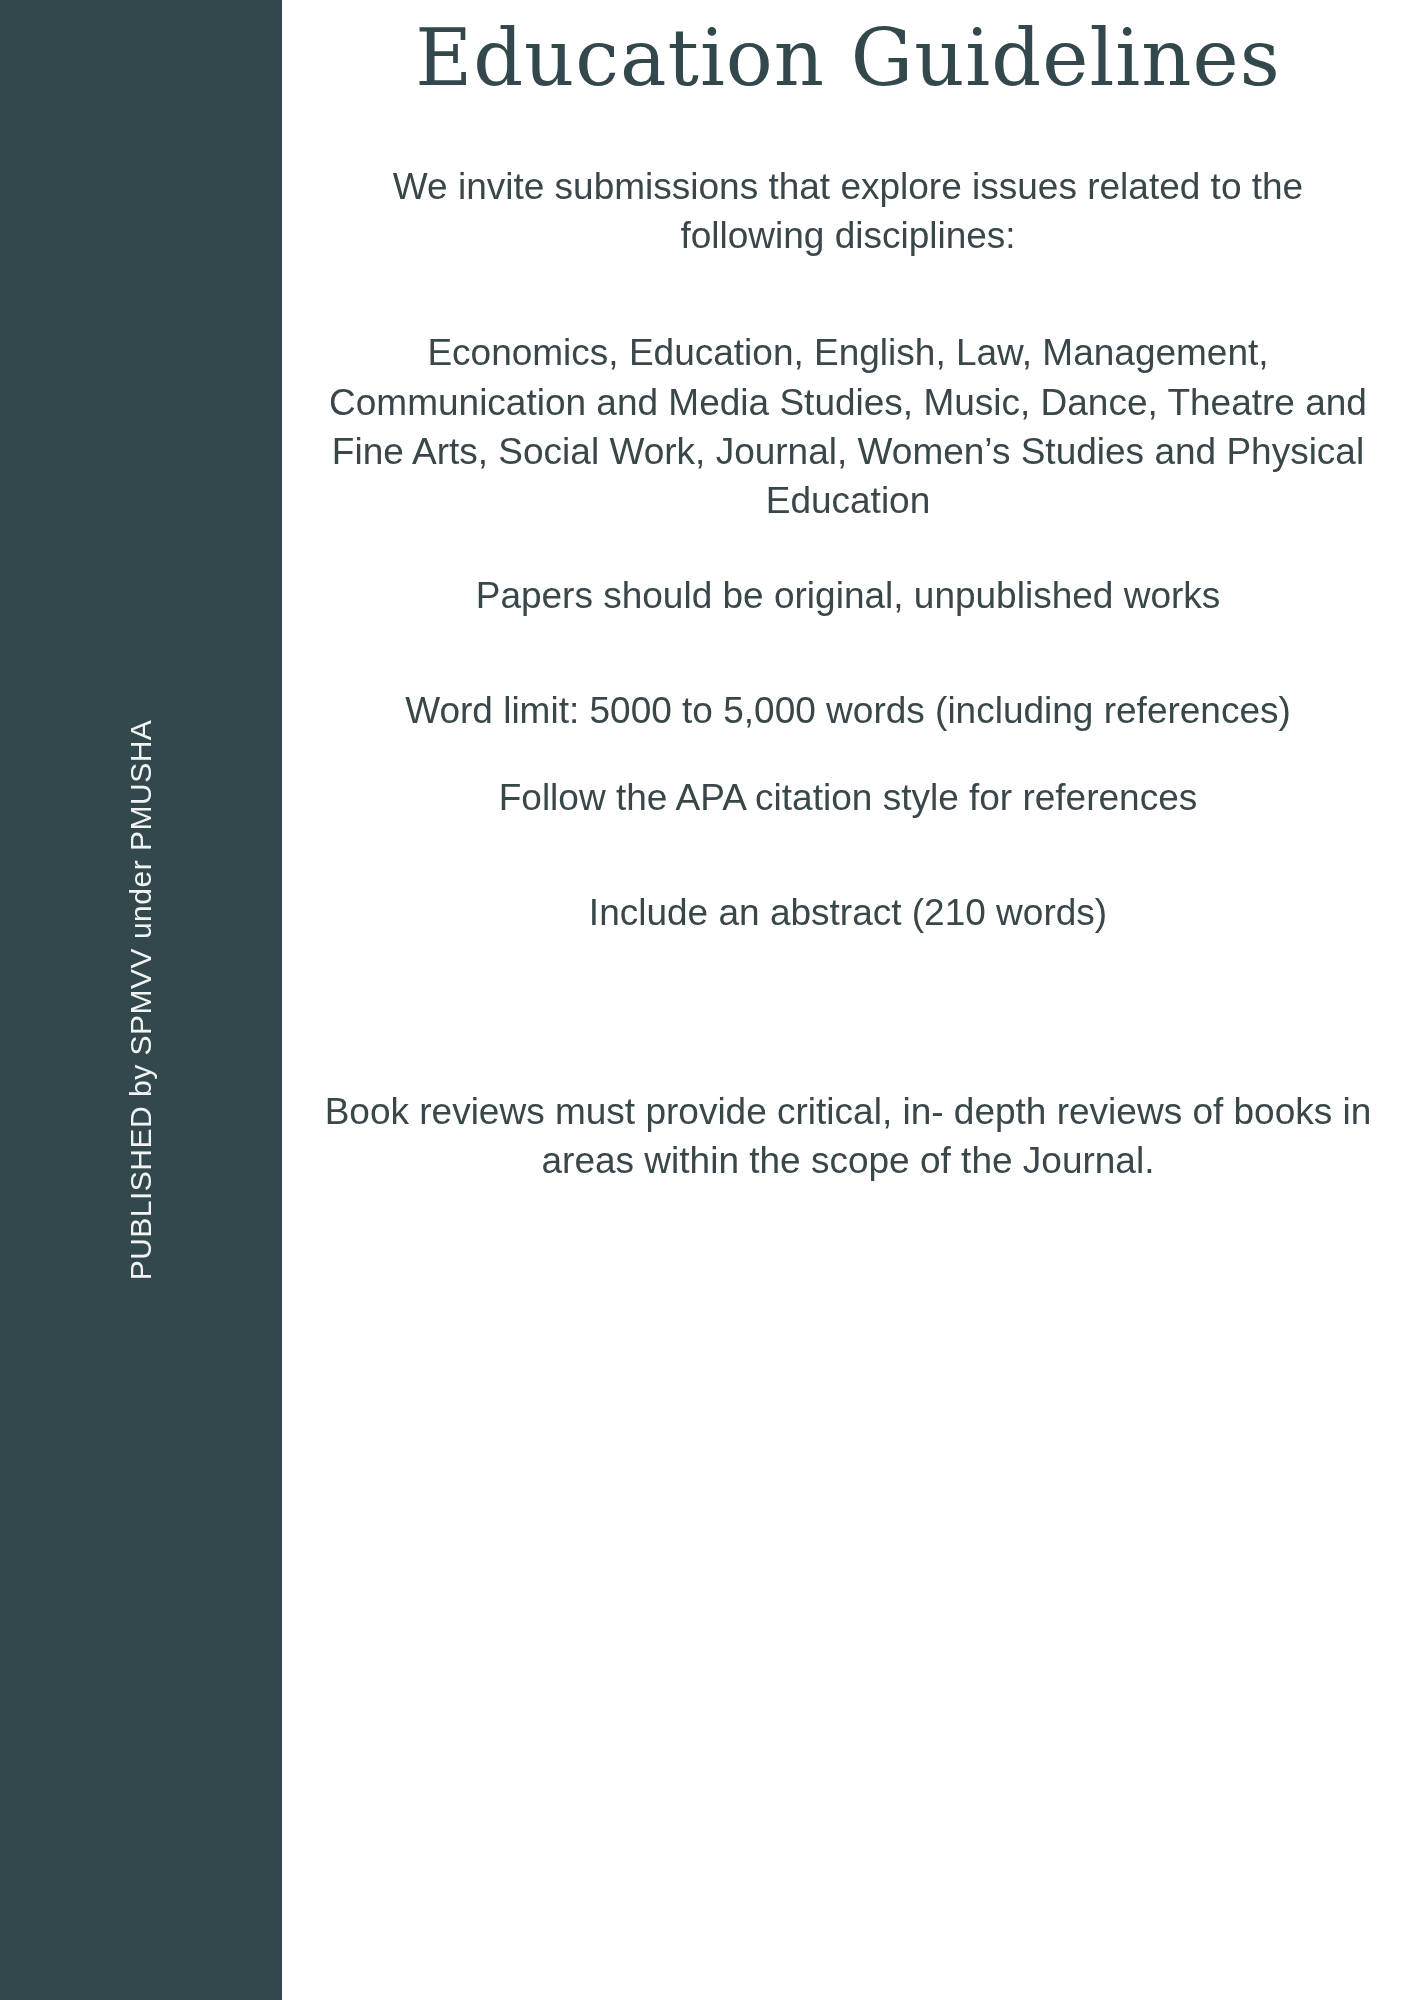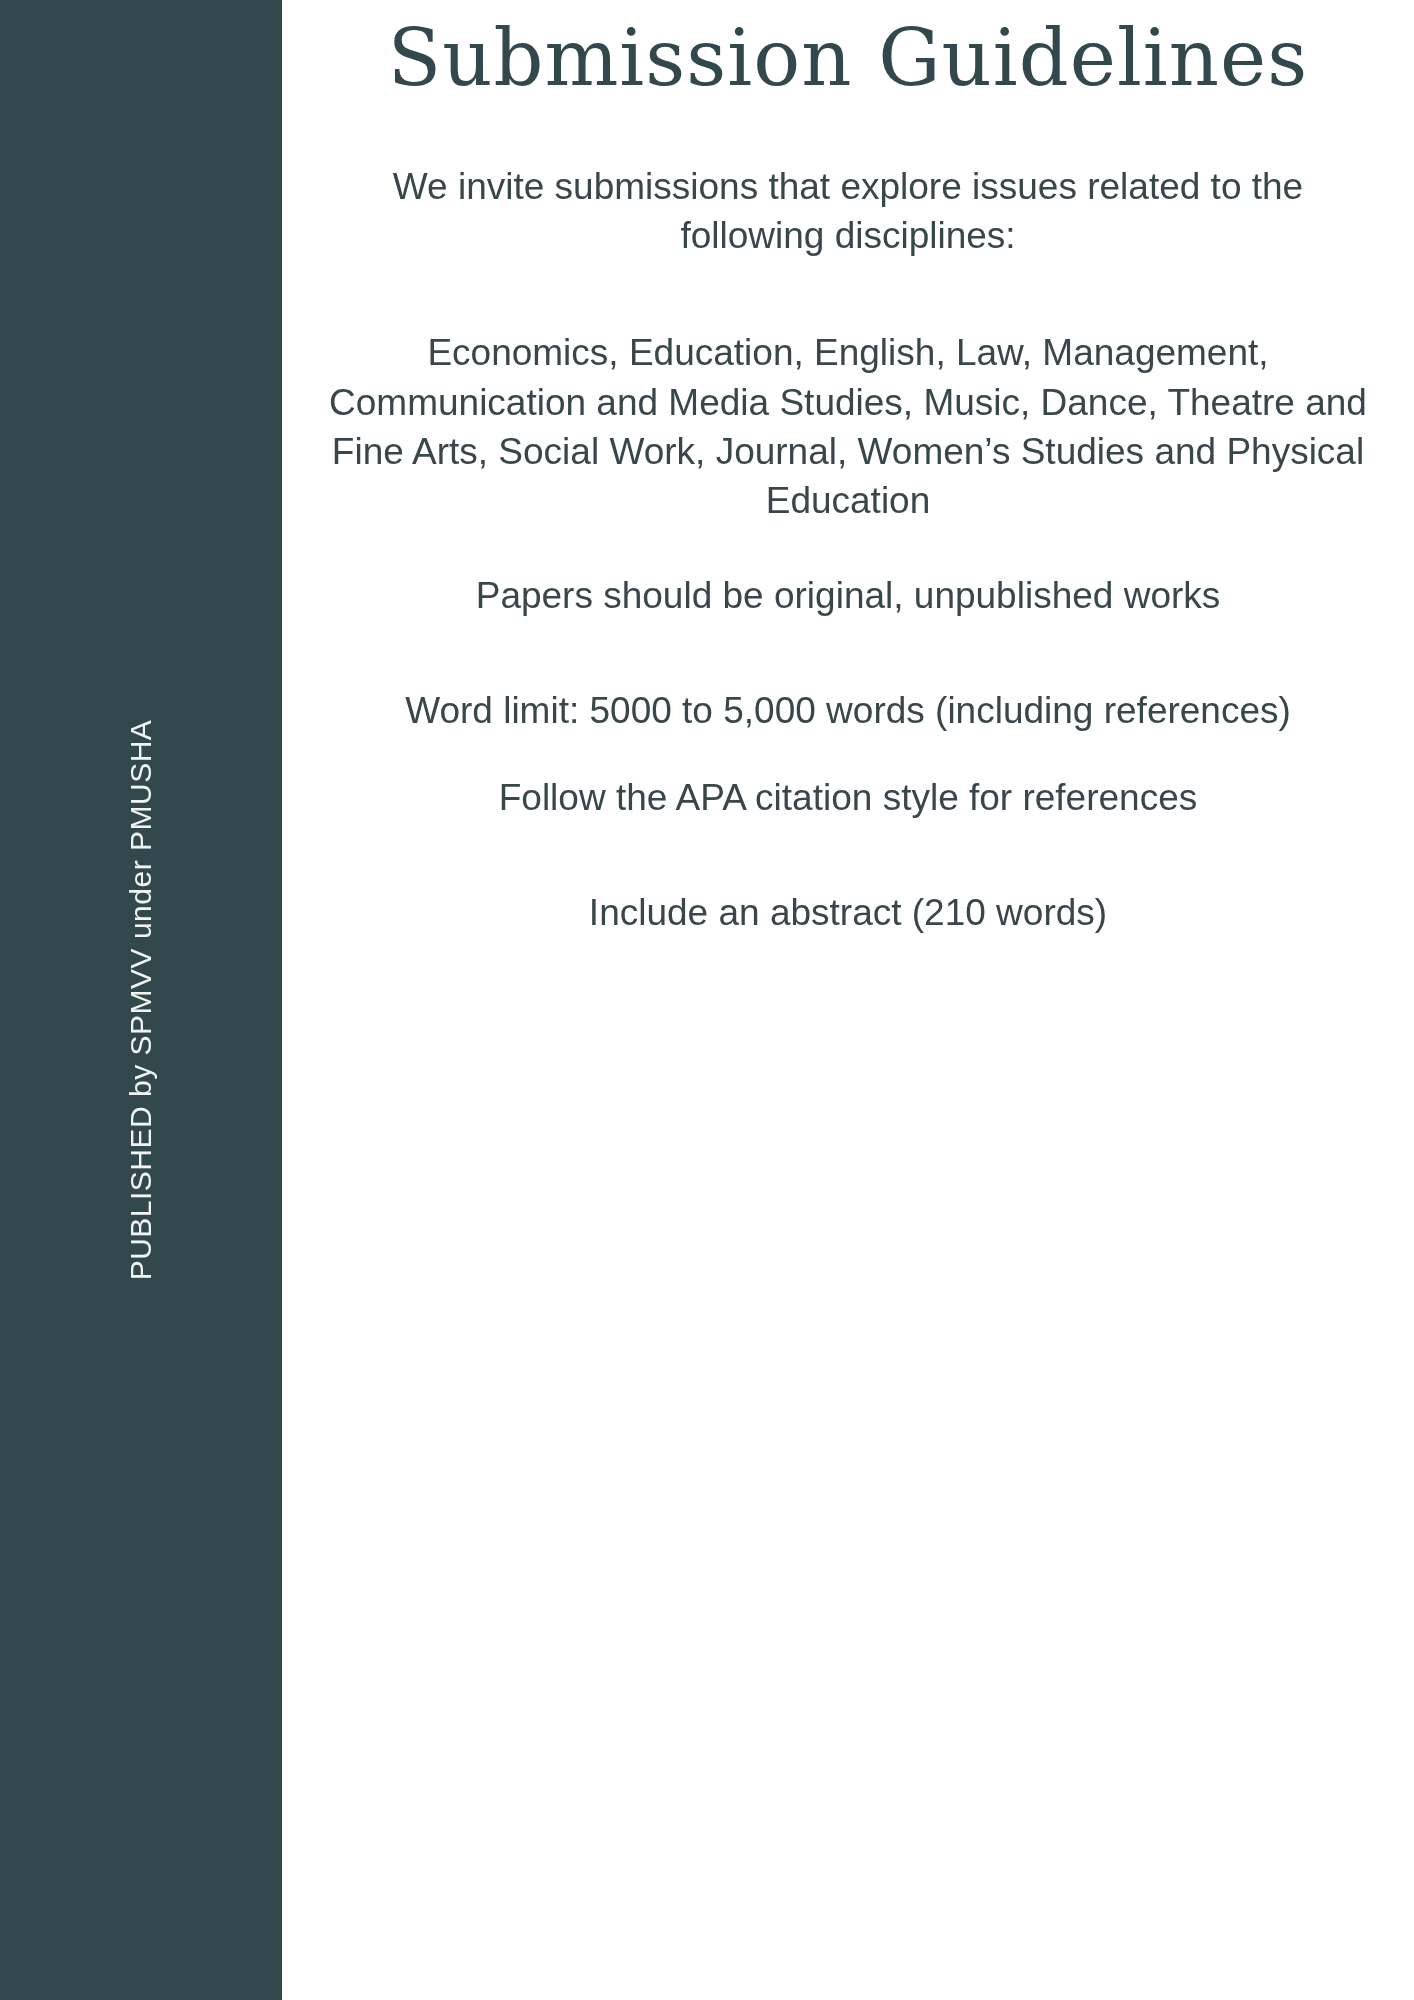--- a/index.html
+++ b/index.html
@@ -92,31 +92,32 @@
 <div class="page">
 
   <div class="sidebar">
     <div class="sidebar-text">
       <span>PUBLISHED by SPMVV under PMUSHA</span>
     </div>
   </div>
 
   <div class="content">
 
-    <h1 class="title">Submission Guidelines</h1>
+    <h1 class="title">Education Guidelines</h1>
 
     <p class="body-block b1">We invite submissions that explore issues related to the following disciplines:</p>
 
     <p class="body-block b2">Economics, Education, English, Law, Management, Communication and Media Studies, Music, Dance, Theatre and Fine Arts, Social Work, Journal, Women’s Studies and Physical Education</p>
 
     <p class="body-block b3">Papers should be original, unpublished works</p>
 
 
     <p class="body-block b5">Word limit: 5000 to 5,000 words (including references)</p>
 
     <p class="body-block b6">Follow the APA citation style for references</p>
 
     <p class="body-block b7">Include an abstract (210 words)</p>
 
+    <p class="body-block b8">Book reviews must provide critical, in- depth reviews of books in areas within the scope of the Journal.</p>
 
   </div>
 
 </div>
 
 </body></html>

